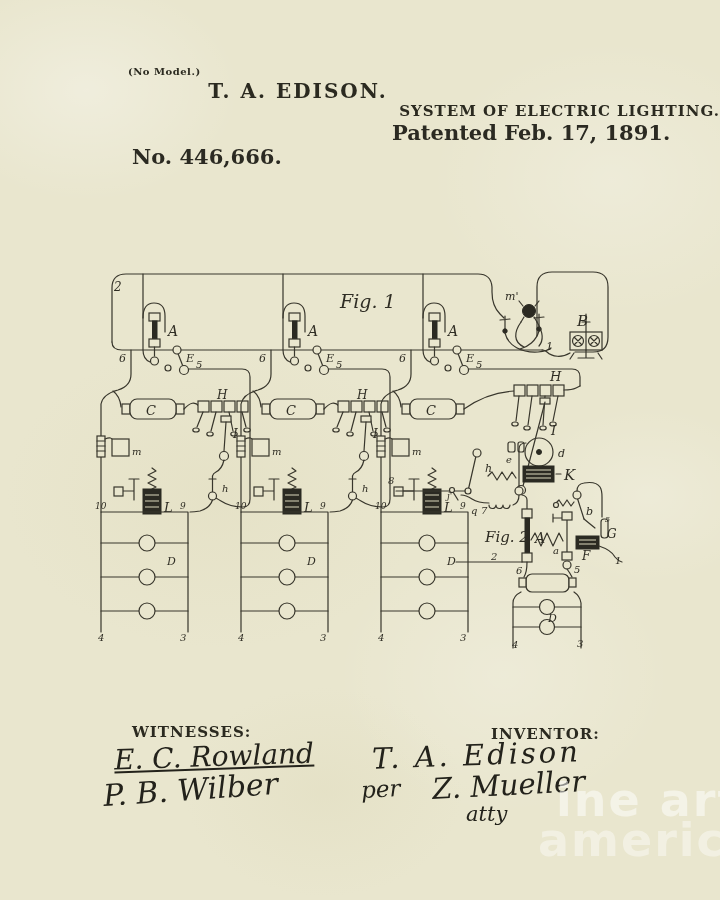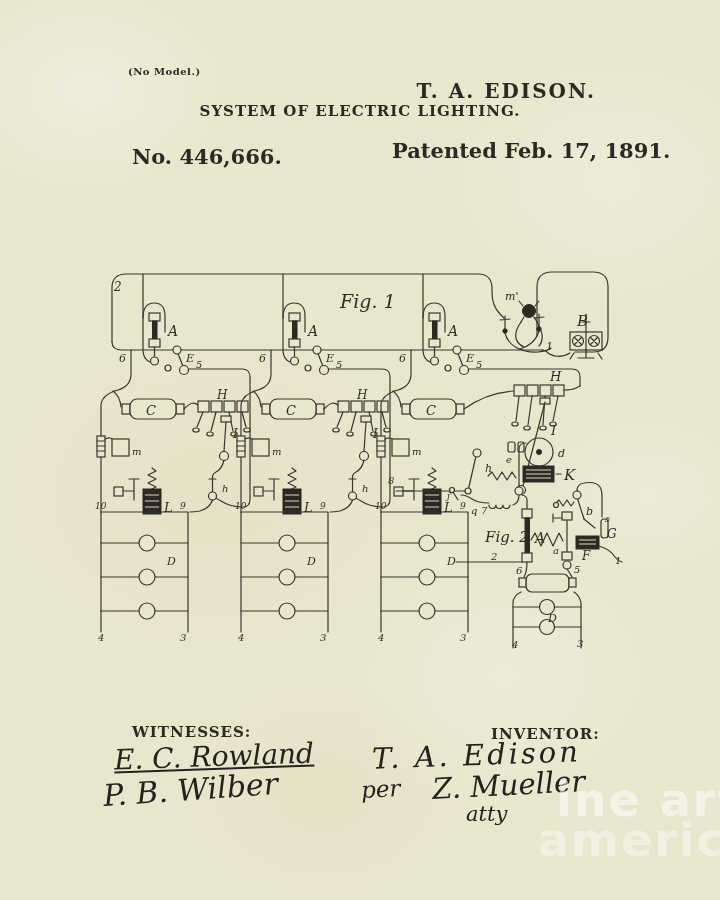--- a/index.html
+++ b/index.html
@@ -12,24 +12,24 @@
       radial-gradient(240px 200px at 70% 75%, rgba(255,255,255,.20), rgba(255,255,255,0) 70%),
       radial-gradient(200px 150px at 45% 88%, rgba(210,204,165,.18), rgba(210,204,165,0) 70%),
       radial-gradient(180px 130px at 90% 55%, rgba(255,255,255,.20), rgba(255,255,255,0) 70%),
       #e9e6ce;
     font-family:"DejaVu Serif","Liberation Serif",serif;
     color:#2b2a22;
   }
   .abs{position:absolute;}
   .hdr{font-weight:bold;letter-spacing:.5px;color:#2b2a20;}
   .no-model{left:128px;top:66px;font-size:10px;}
-  .pat-name{left:0;top:79px;width:596px;text-align:right;font-size:20px;letter-spacing:2px;}
-  .pat-title{left:0;top:102px;width:720px;text-align:center;font-size:15px;letter-spacing:1px;}
+  .pat-name{left:0;top:79px;width:596px;text-align:center;font-size:20px;letter-spacing:2px;}
+  .pat-title{left:0;top:102px;width:720px;text-align:right;font-size:15px;letter-spacing:1px;}
   .pat-num{left:132px;top:120px;font-size:21px;font-weight:bold;margin-top:24px;}
-  .pat-date{left:392px;top:120px;font-size:21px;font-weight:bold;margin-top:18px;}
+  .pat-date{left:392px;top:120px;font-size:21px;font-weight:bold;}
   .label-sm{font-weight:bold;font-size:15px;letter-spacing:1px;}
   .wit-label{left:132px;top:723px;}
   .inv-label{left:471px;top:725px;margin-left:20px;}
   .sig{font-style:italic;color:#23221b;white-space:nowrap;}
   .sig-w1{left:114px;top:740px;font-size:28px;transform:rotate(-2deg);text-decoration:underline;}
   .sig-w2{left:103px;top:772px;font-size:30px;transform:rotate(-4deg);}
   .sig-inv{left:372px;top:738px;font-size:29px;transform:rotate(-2deg);letter-spacing:3px;}
   .sig-per{left:361px;top:776px;font-size:23px;transform:rotate(-3deg);}
   .sig-atty{left:432px;top:768px;font-size:29px;transform:rotate(-3deg);}
   .sig-atty-title{left:466px;top:802px;font-size:21px;}

